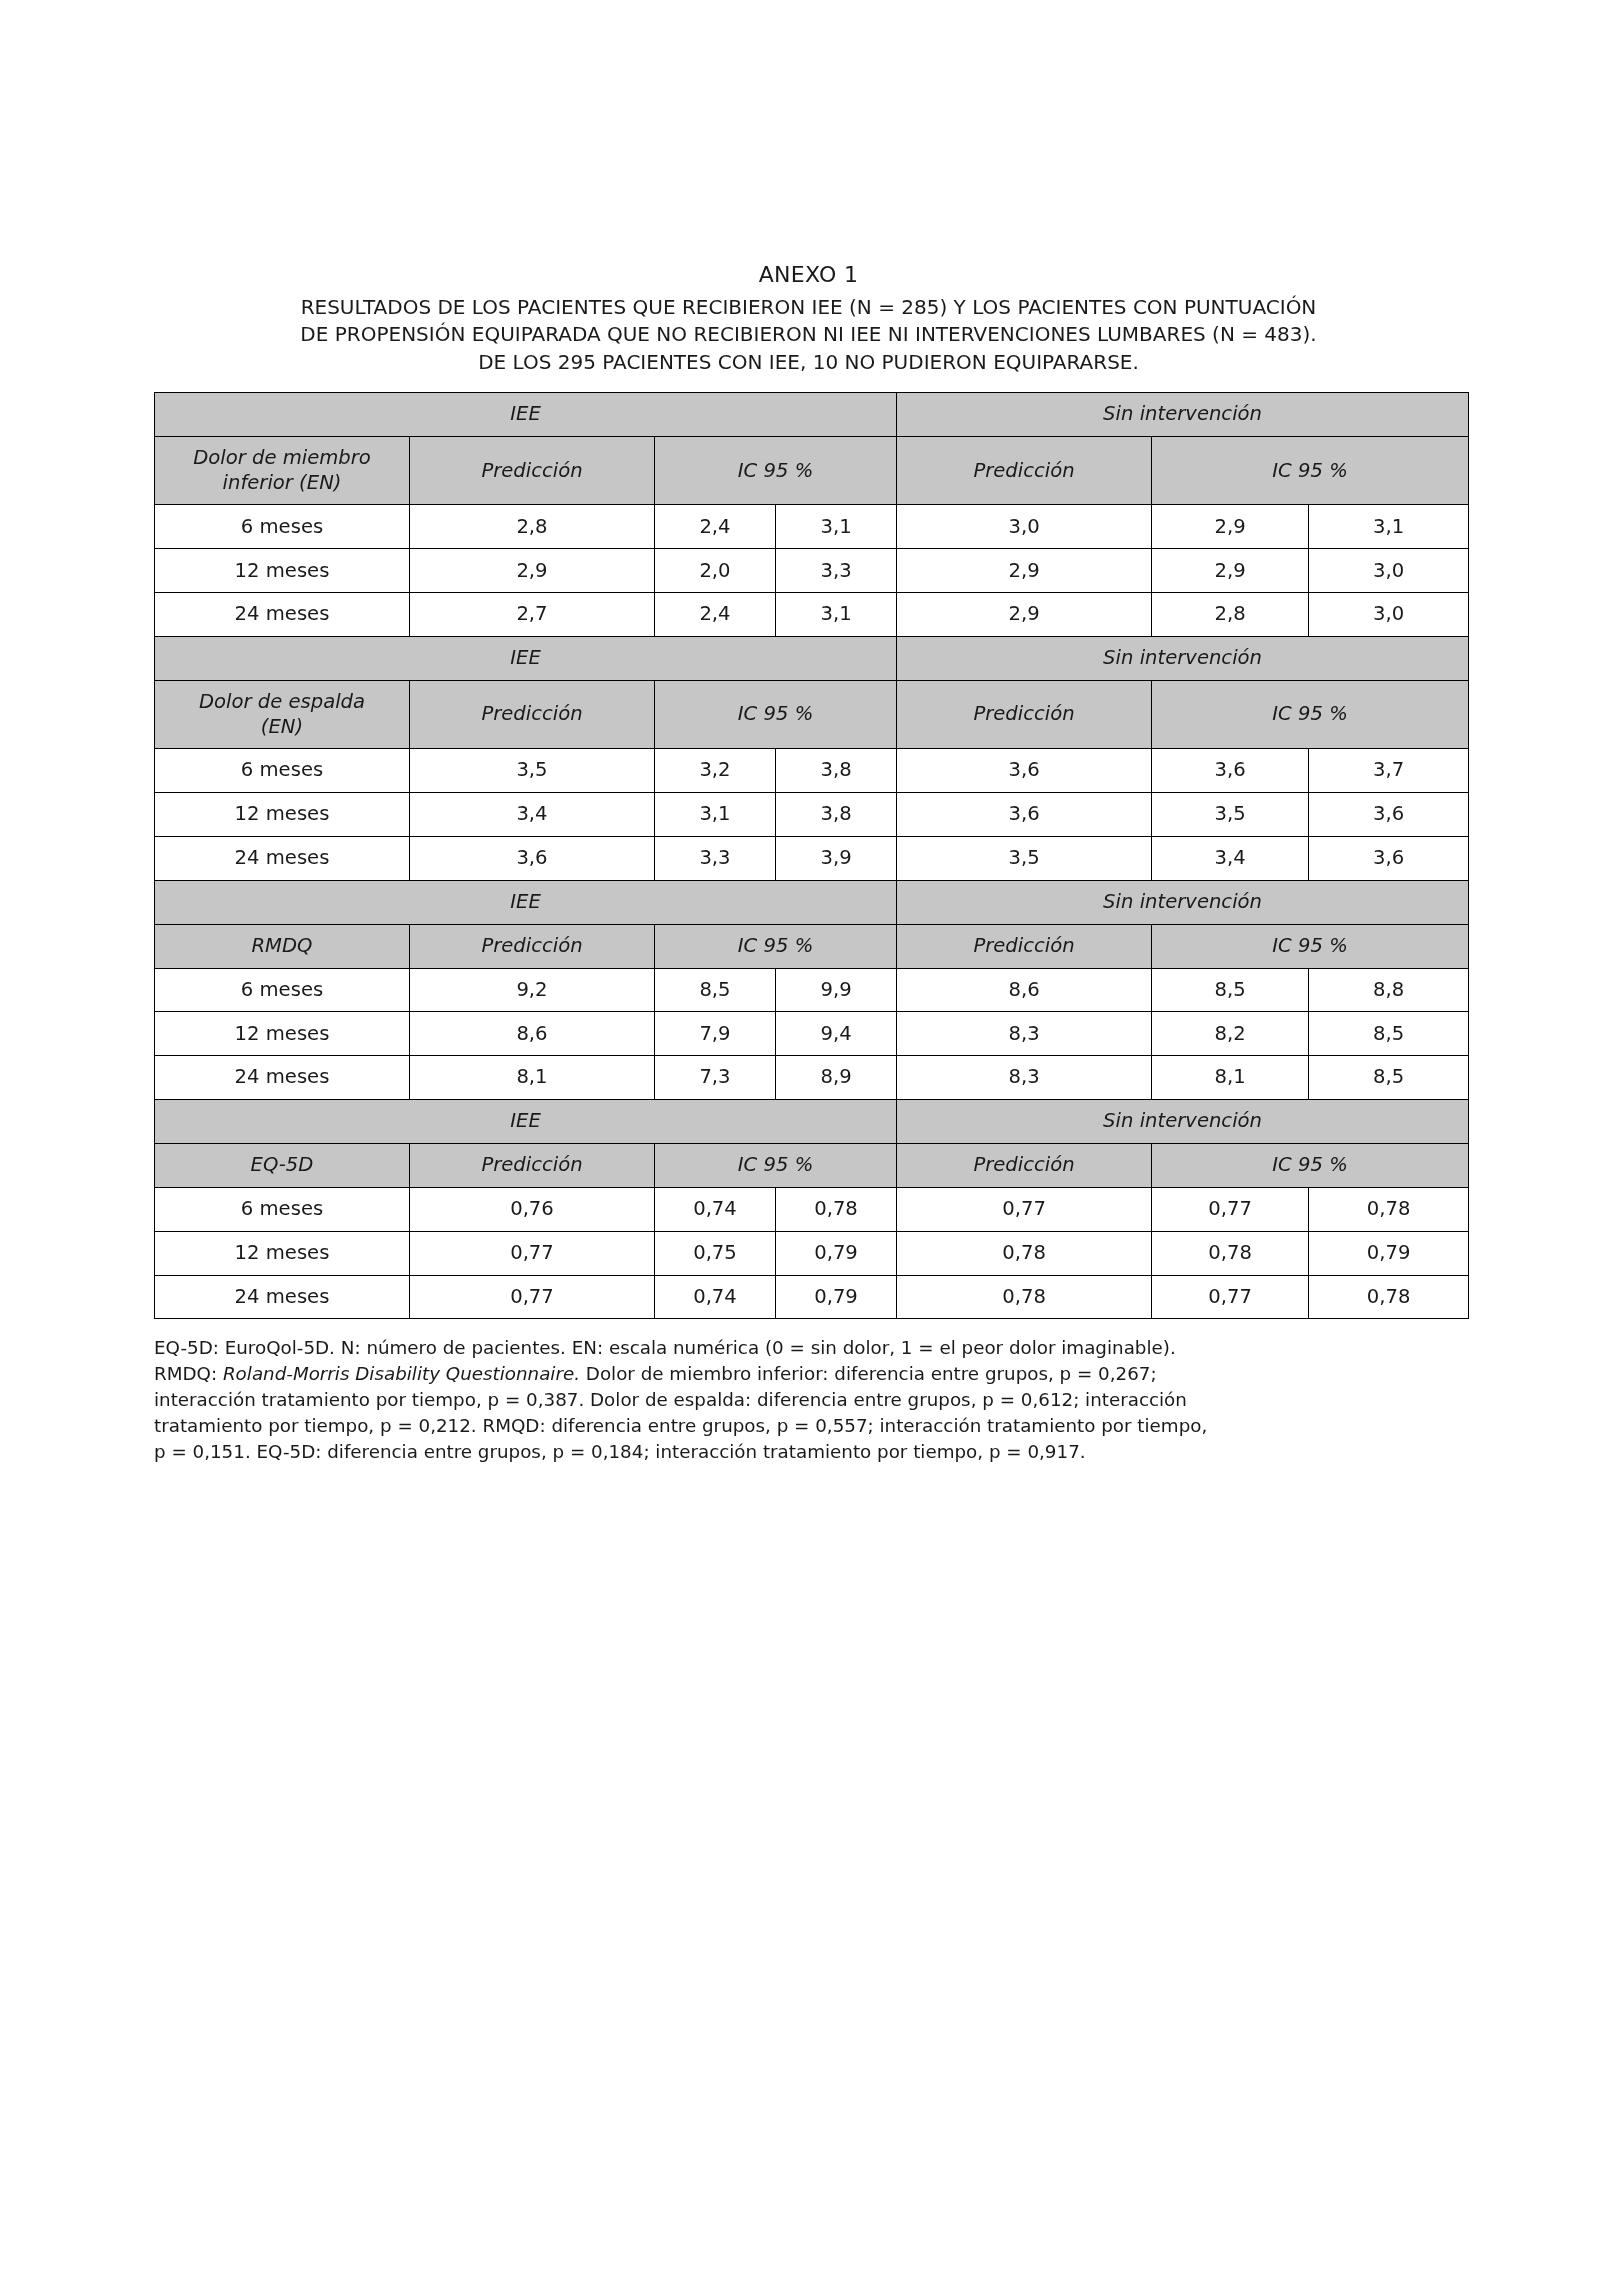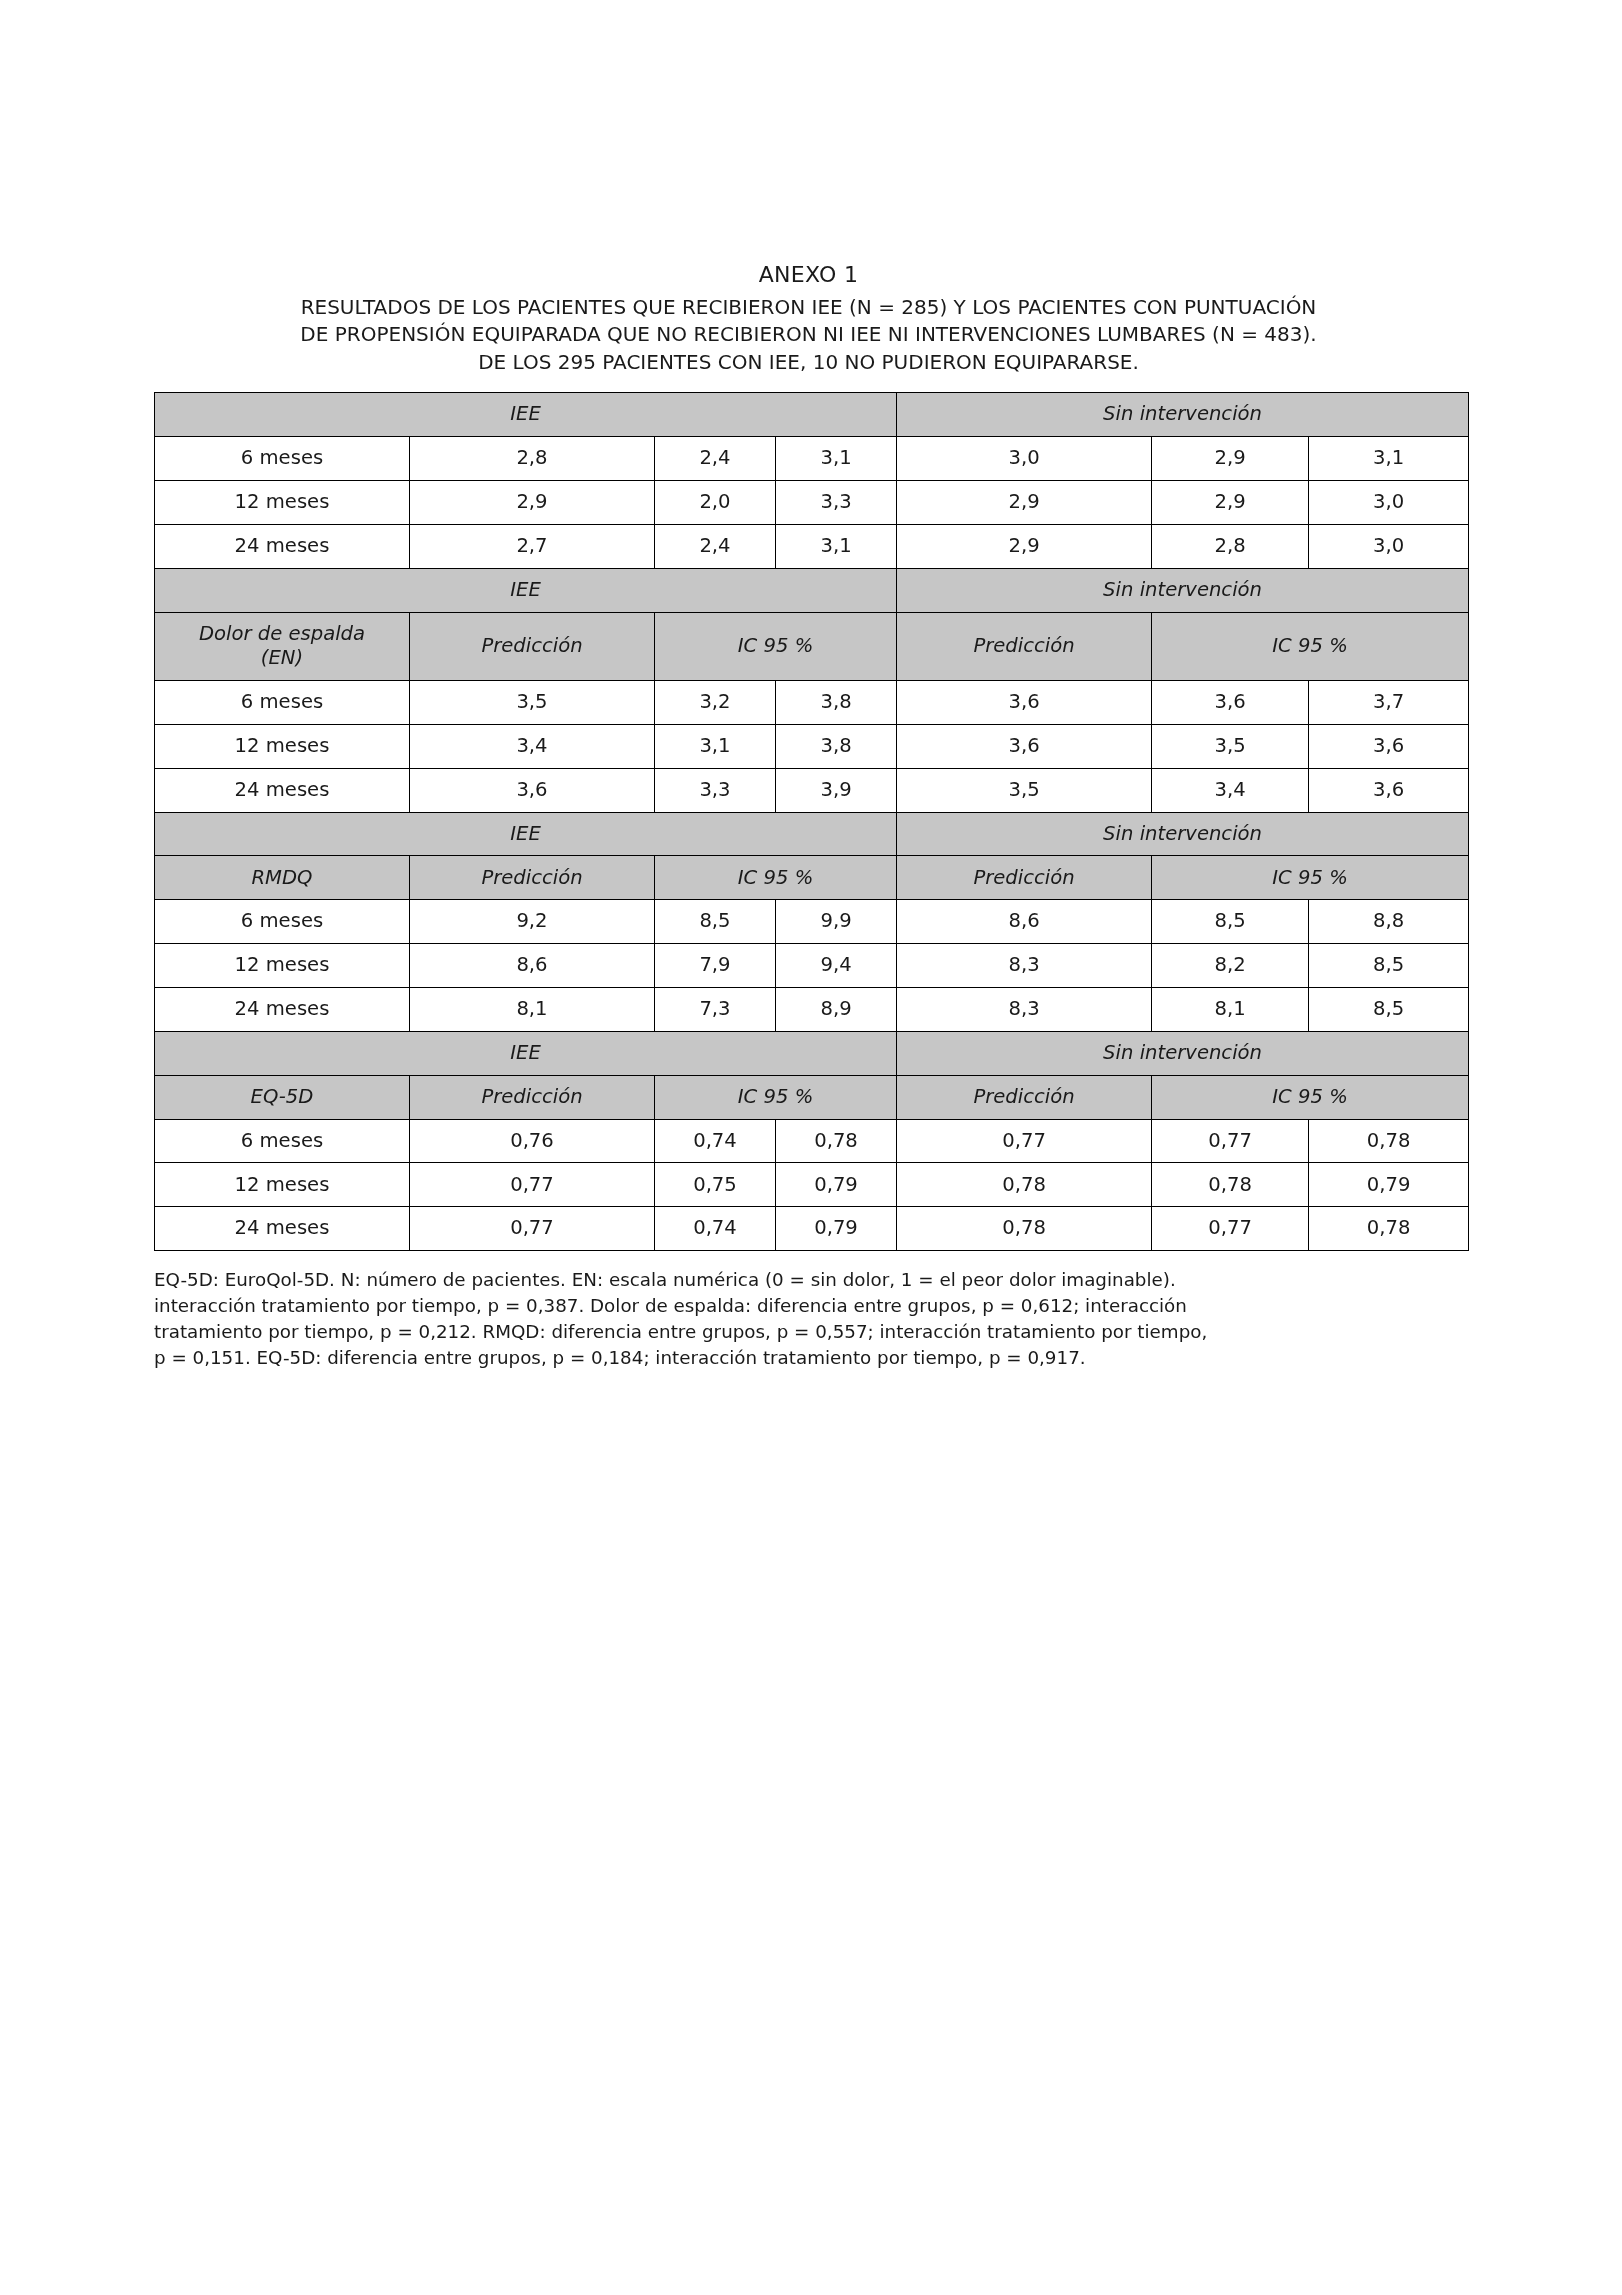--- a/index.html
+++ b/index.html
@@ -114,20 +114,30 @@
         <col class="col-f">
         <col class="col-g">
     </colgroup>
     <tbody>
 
       <tr>
         <td class="band" colspan="4">IEE</td>
         <td class="band" colspan="3">Sin intervención</td>
       </tr>
       <tr>
+        <td class="grouplabel">
+          <span>Dolor de miembro</span><br>
+          <span>inferior (EN)</span>
+        </td>
+        <td class="hdr">Predicción</td>
+        <td class="hdr" colspan="2">IC 95 %</td>
+        <td class="hdr">Predicción</td>
+        <td class="hdr" colspan="2">IC 95 %</td>
+      </tr>
+      <tr>
         <td class="rowlabel">6 meses</td>
         <td>2,8</td>
         <td>2,4</td>
         <td>3,1</td>
         <td>3,0</td>
         <td>2,9</td>
         <td>3,1</td>
       </tr>
       <tr>
         <td class="rowlabel">12 meses</td>
@@ -266,19 +276,20 @@
         <td>0,78</td>
         <td>0,77</td>
         <td>0,78</td>
       </tr>
 
     </tbody>
   </table>
 
   <div class="footnote">
     <div>EQ-5D: EuroQol-5D. N: número de pacientes. EN: escala numérica (0 = sin dolor, 1 = el peor dolor imaginable).</div>
+    <div><span>RMDQ: </span><i>Roland-Morris Disability Questionnaire.</i><span> Dolor de miembro inferior: diferencia entre grupos, p = 0,267;</span></div>
     <div>interacción tratamiento por tiempo, p = 0,387. Dolor de espalda: diferencia entre grupos, p = 0,612; interacción</div>
     <div>tratamiento por tiempo, p = 0,212. RMQD: diferencia entre grupos, p = 0,557; interacción tratamiento por tiempo,</div>
     <div>p = 0,151. EQ-5D: diferencia entre grupos, p = 0,184; interacción tratamiento por tiempo, p = 0,917.</div>
   </div>
 
 </div>
 
 
 </body></html>

